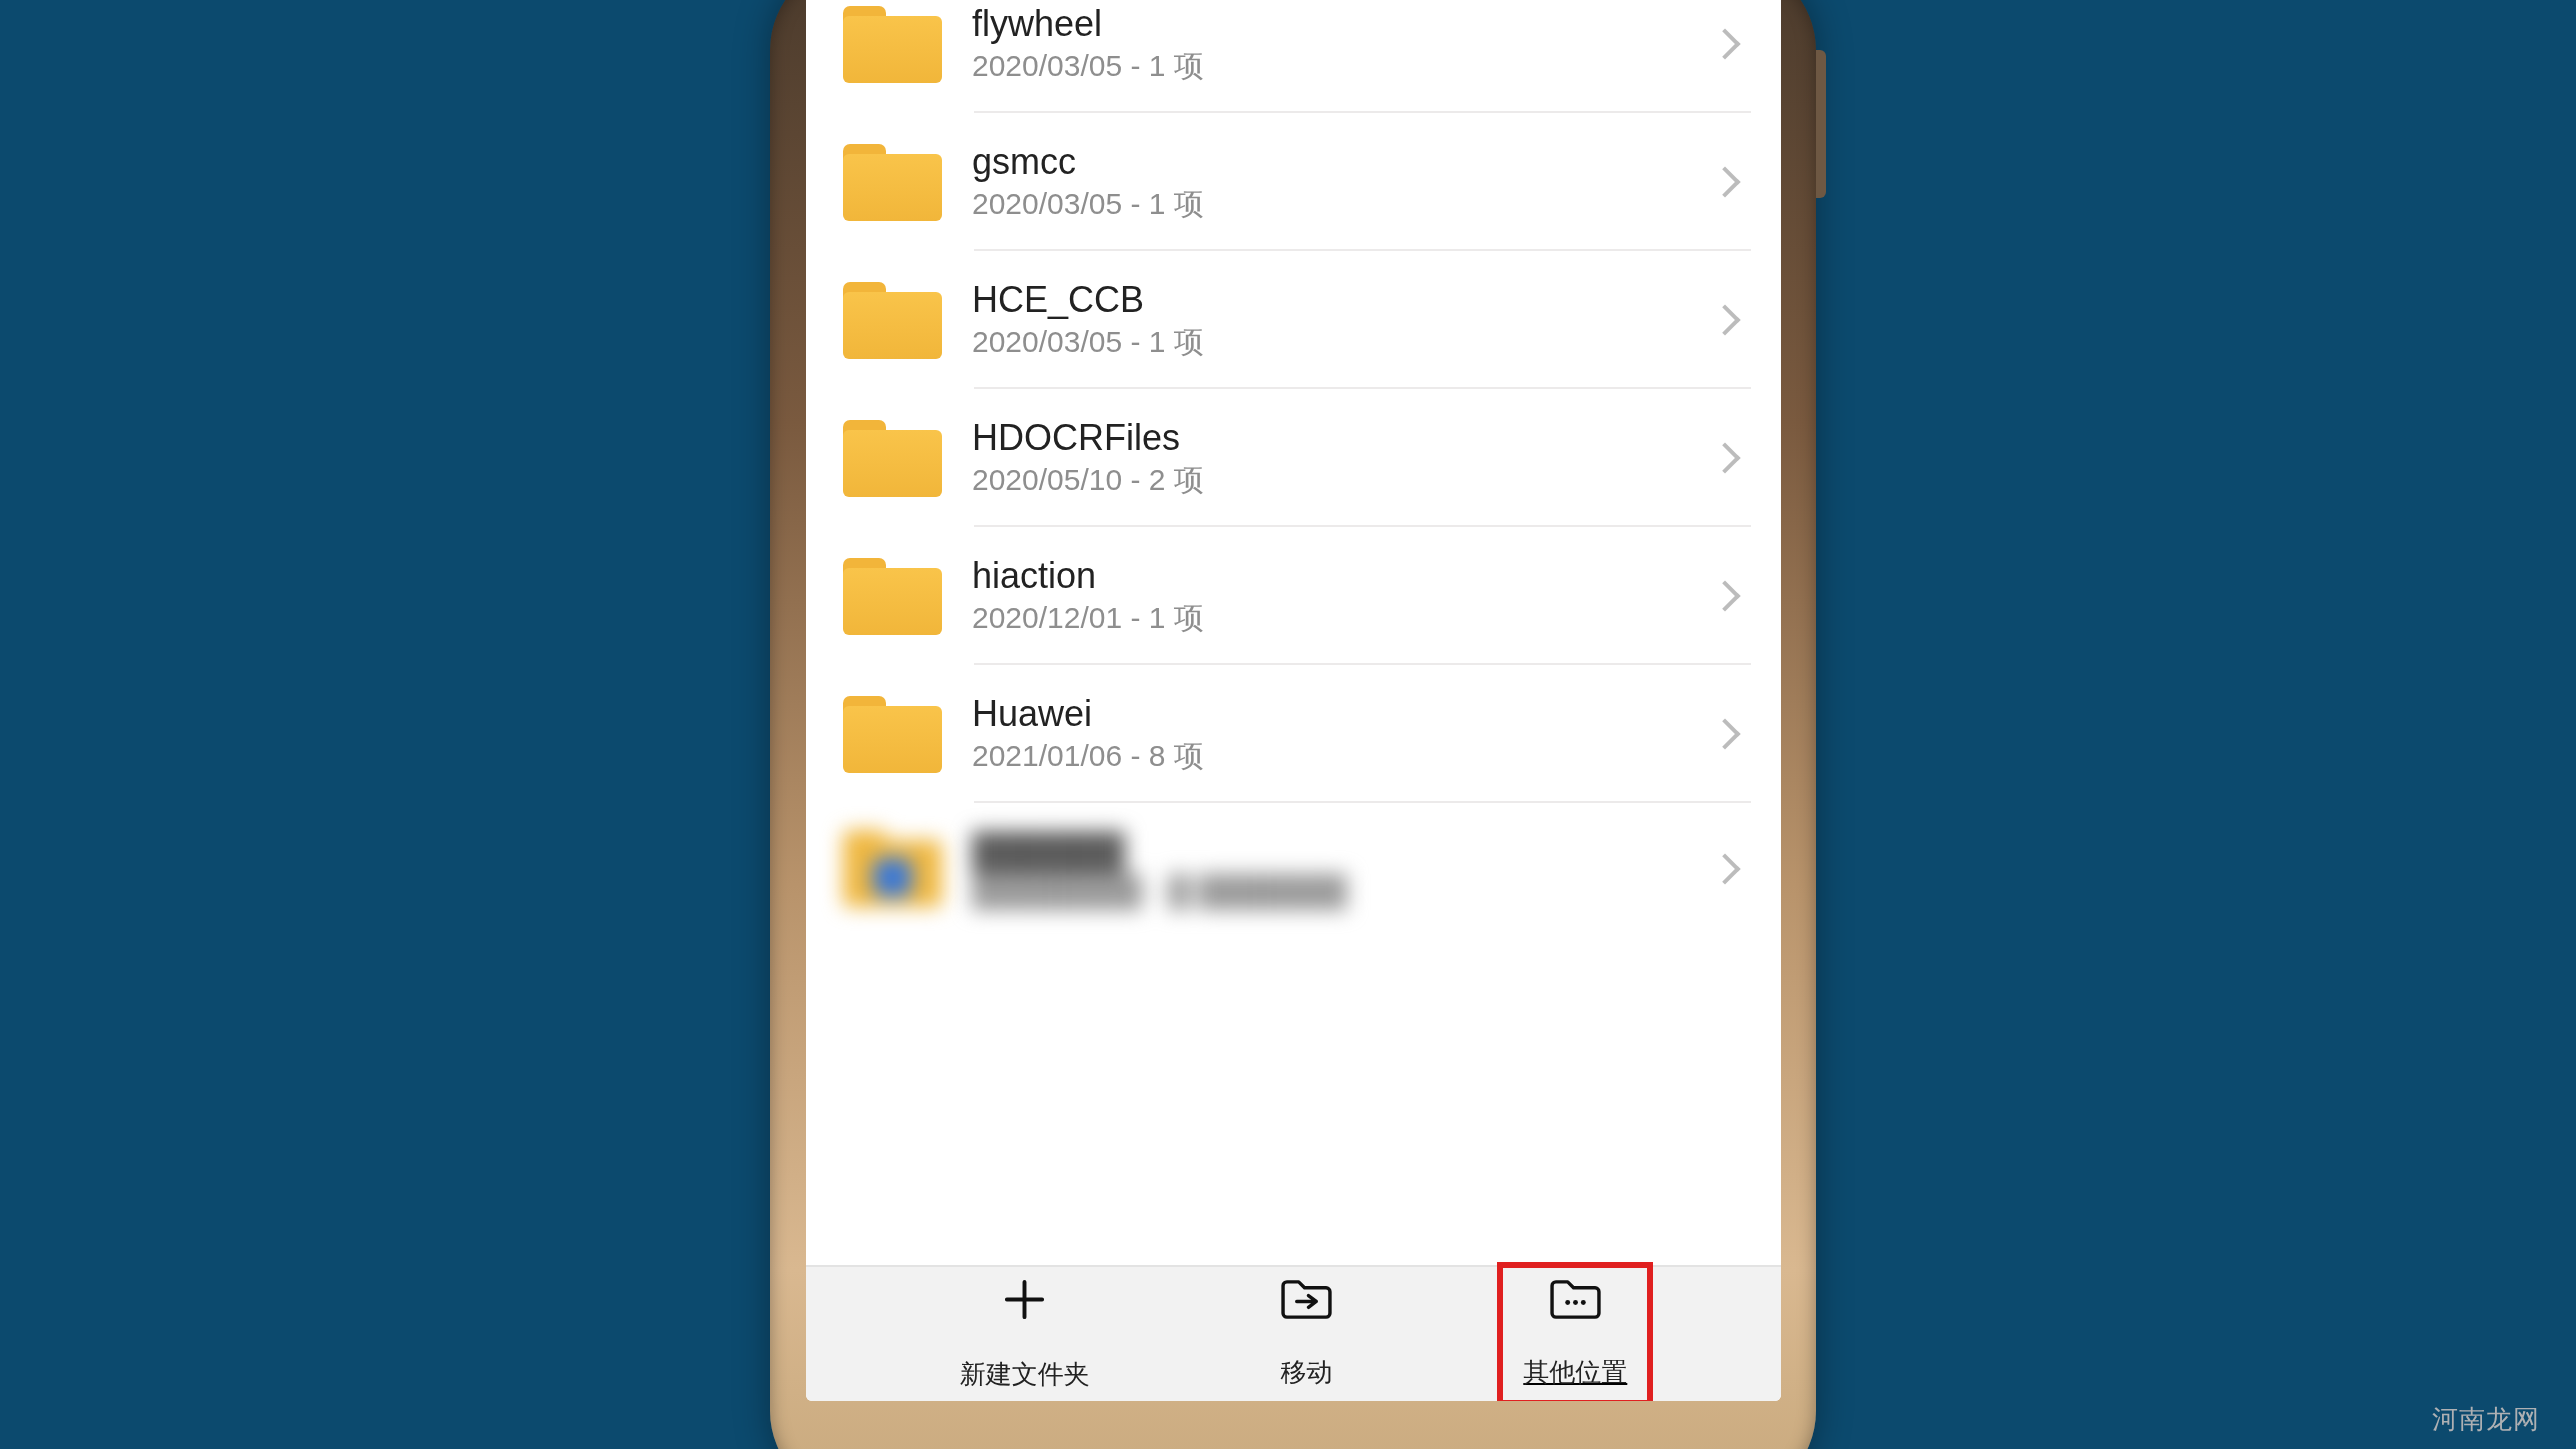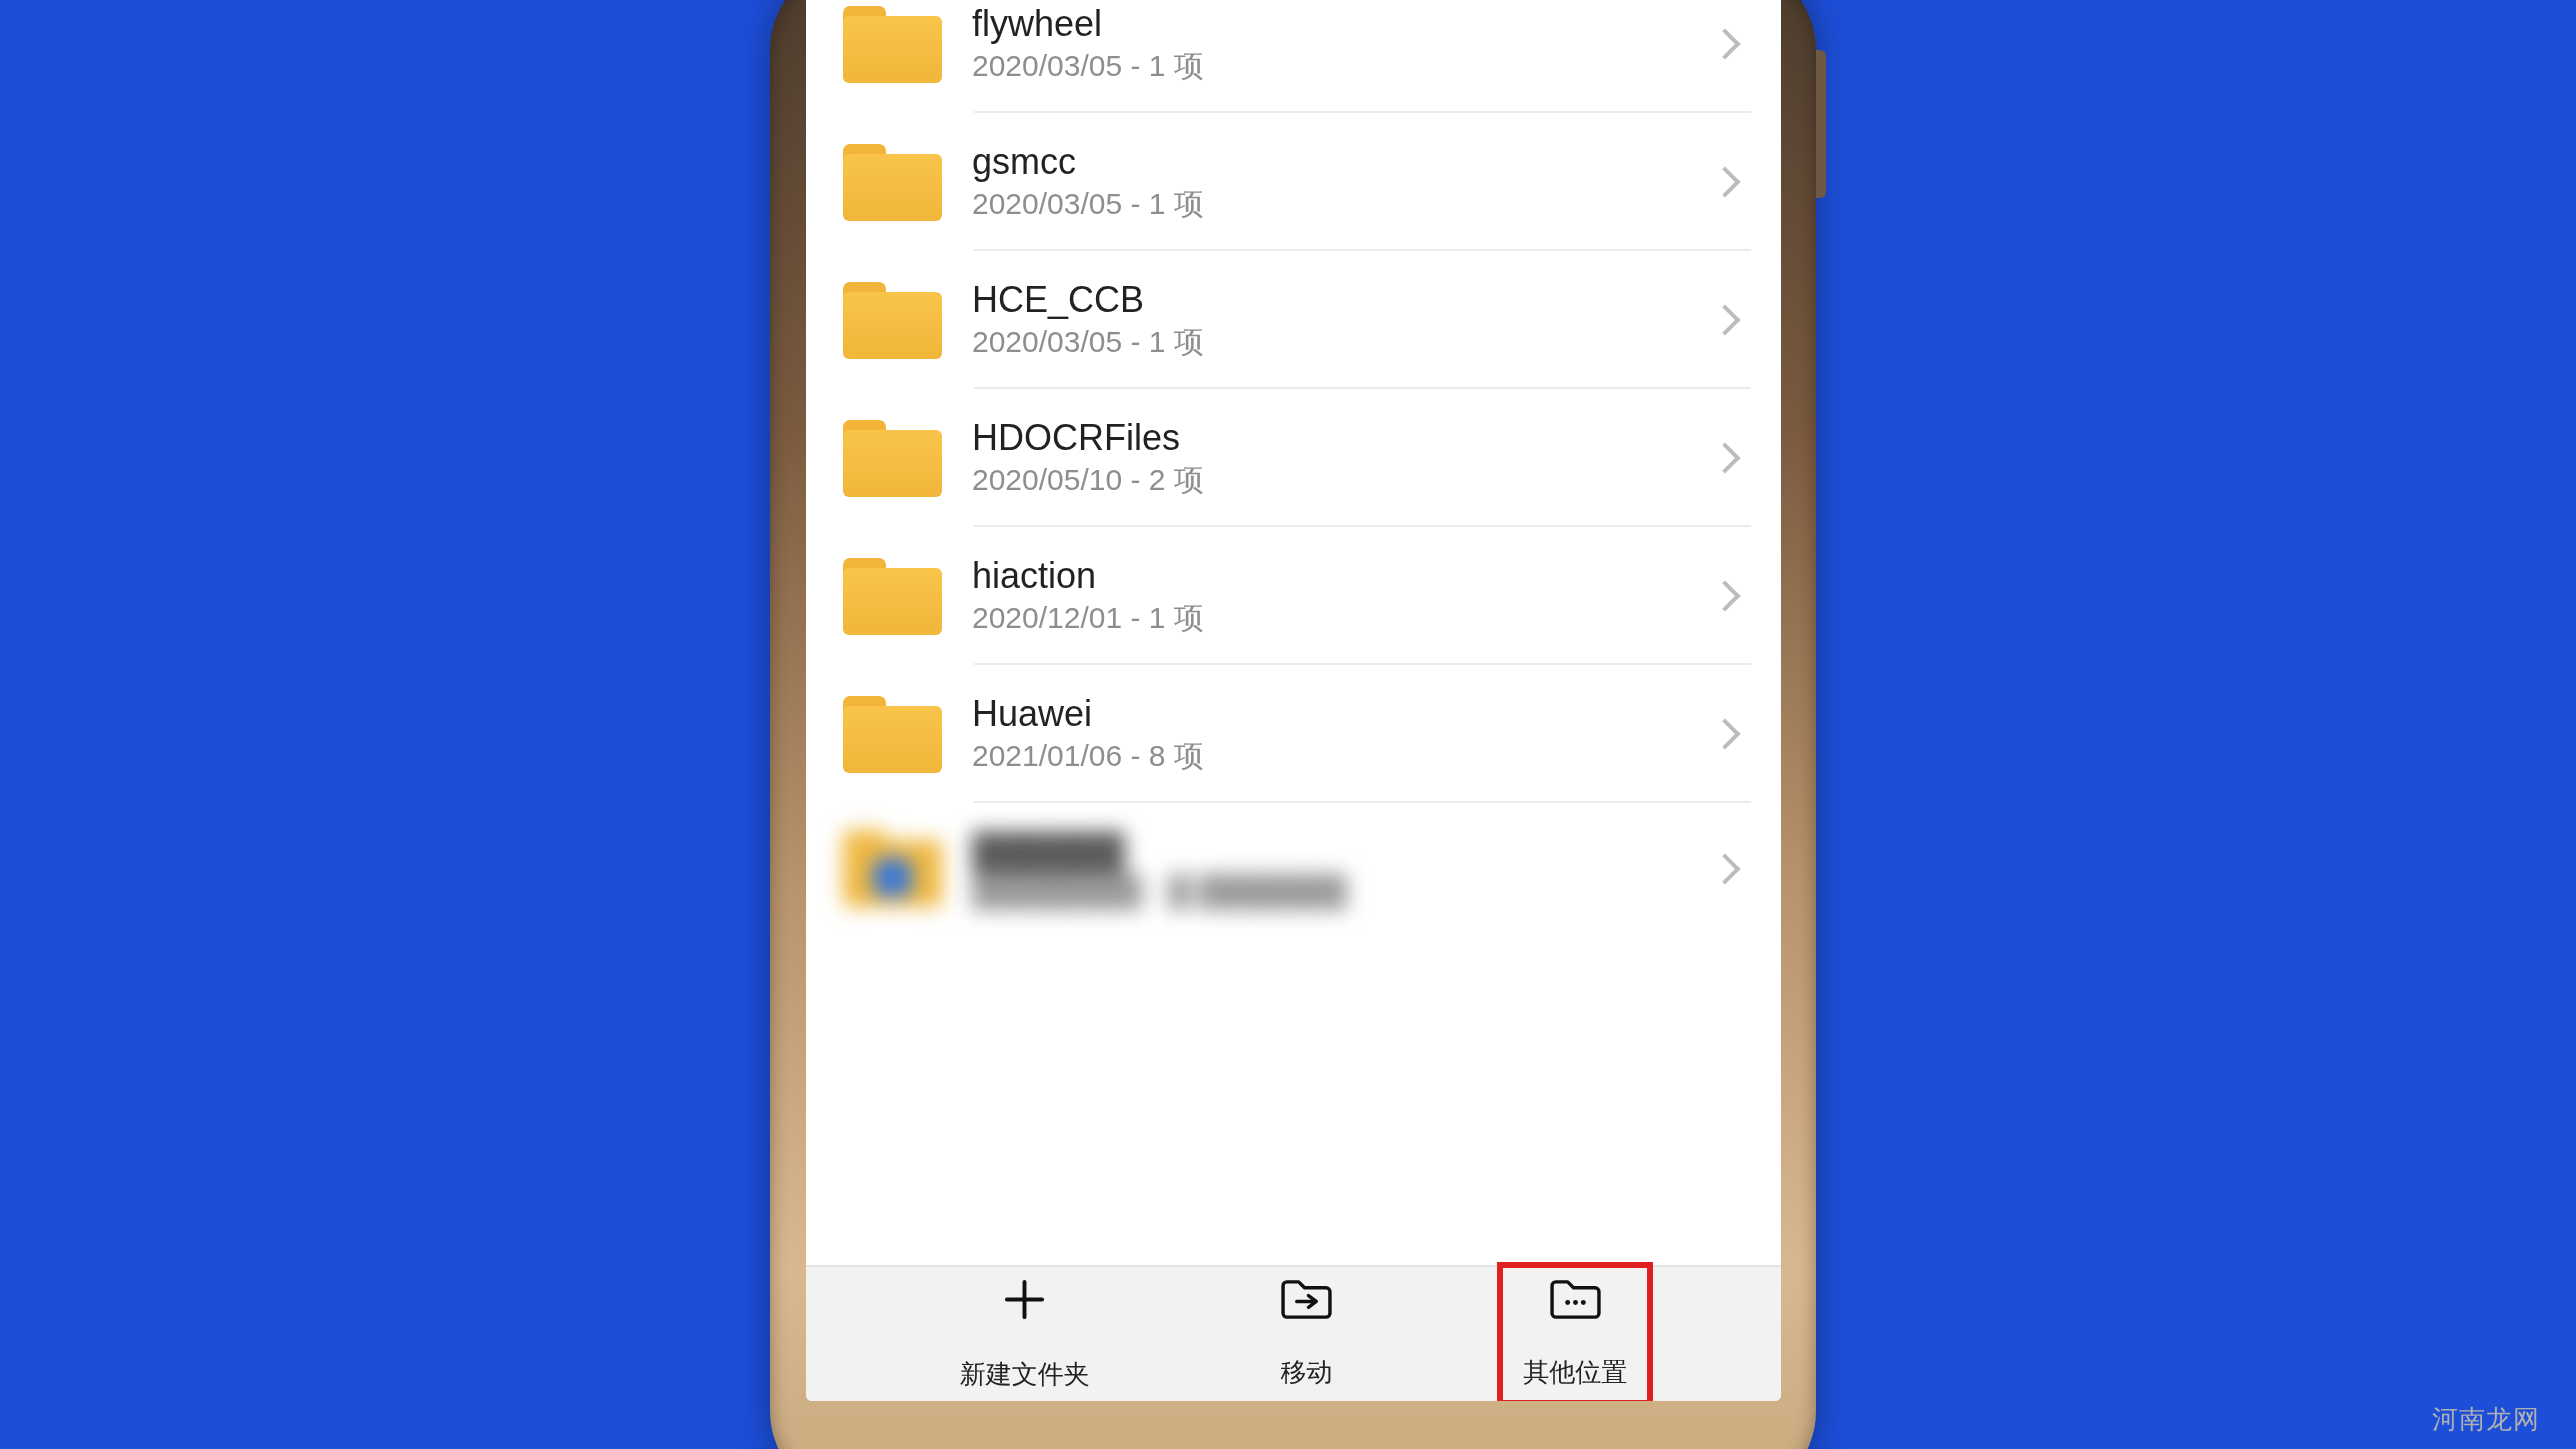--- a/index.html
+++ b/index.html
@@ -9,21 +9,21 @@
     font-family: -apple-system, "Helvetica Neue", Arial, "PingFang SC", "Microsoft YaHei", sans-serif;
     display: flex;
     align-items: flex-start;
     justify-content: center;
     overflow: hidden;
   }
   .stage {
     width: 2576px;
     height: 1449px;
     position: relative;
-    background: #1d4ed8;
+    background: #0c4a6e;
     transform-origin: top left;
   }
   .phone {
     position: absolute;
     left: 770px;
     top: -39px;
     width: 1046px;
     height: 1539px;
     background: linear-gradient(180deg, #4a3a2c 0%, #7a5a3f 30%, #b8936b 60%, #d9b890 85%, #c8a97d 100%);
     border-radius: 89px;
@@ -140,20 +140,21 @@
   .bbtn {
     display: flex;
     flex-direction: column;
     align-items: center;
     gap: 10px;
     padding: 8px 18px;
   }
   .bbtn.highlight {
     outline: 6px solid #e02020;
     outline-offset: 2px;
+    text-decoration: underline;
   }
   .bbtn .lbl {
     font-size: 26px;
     color: #222;
     margin-top: 24px;
   }
   .bbtn svg { display:block; }
 
   .watermark {
     position: absolute;

